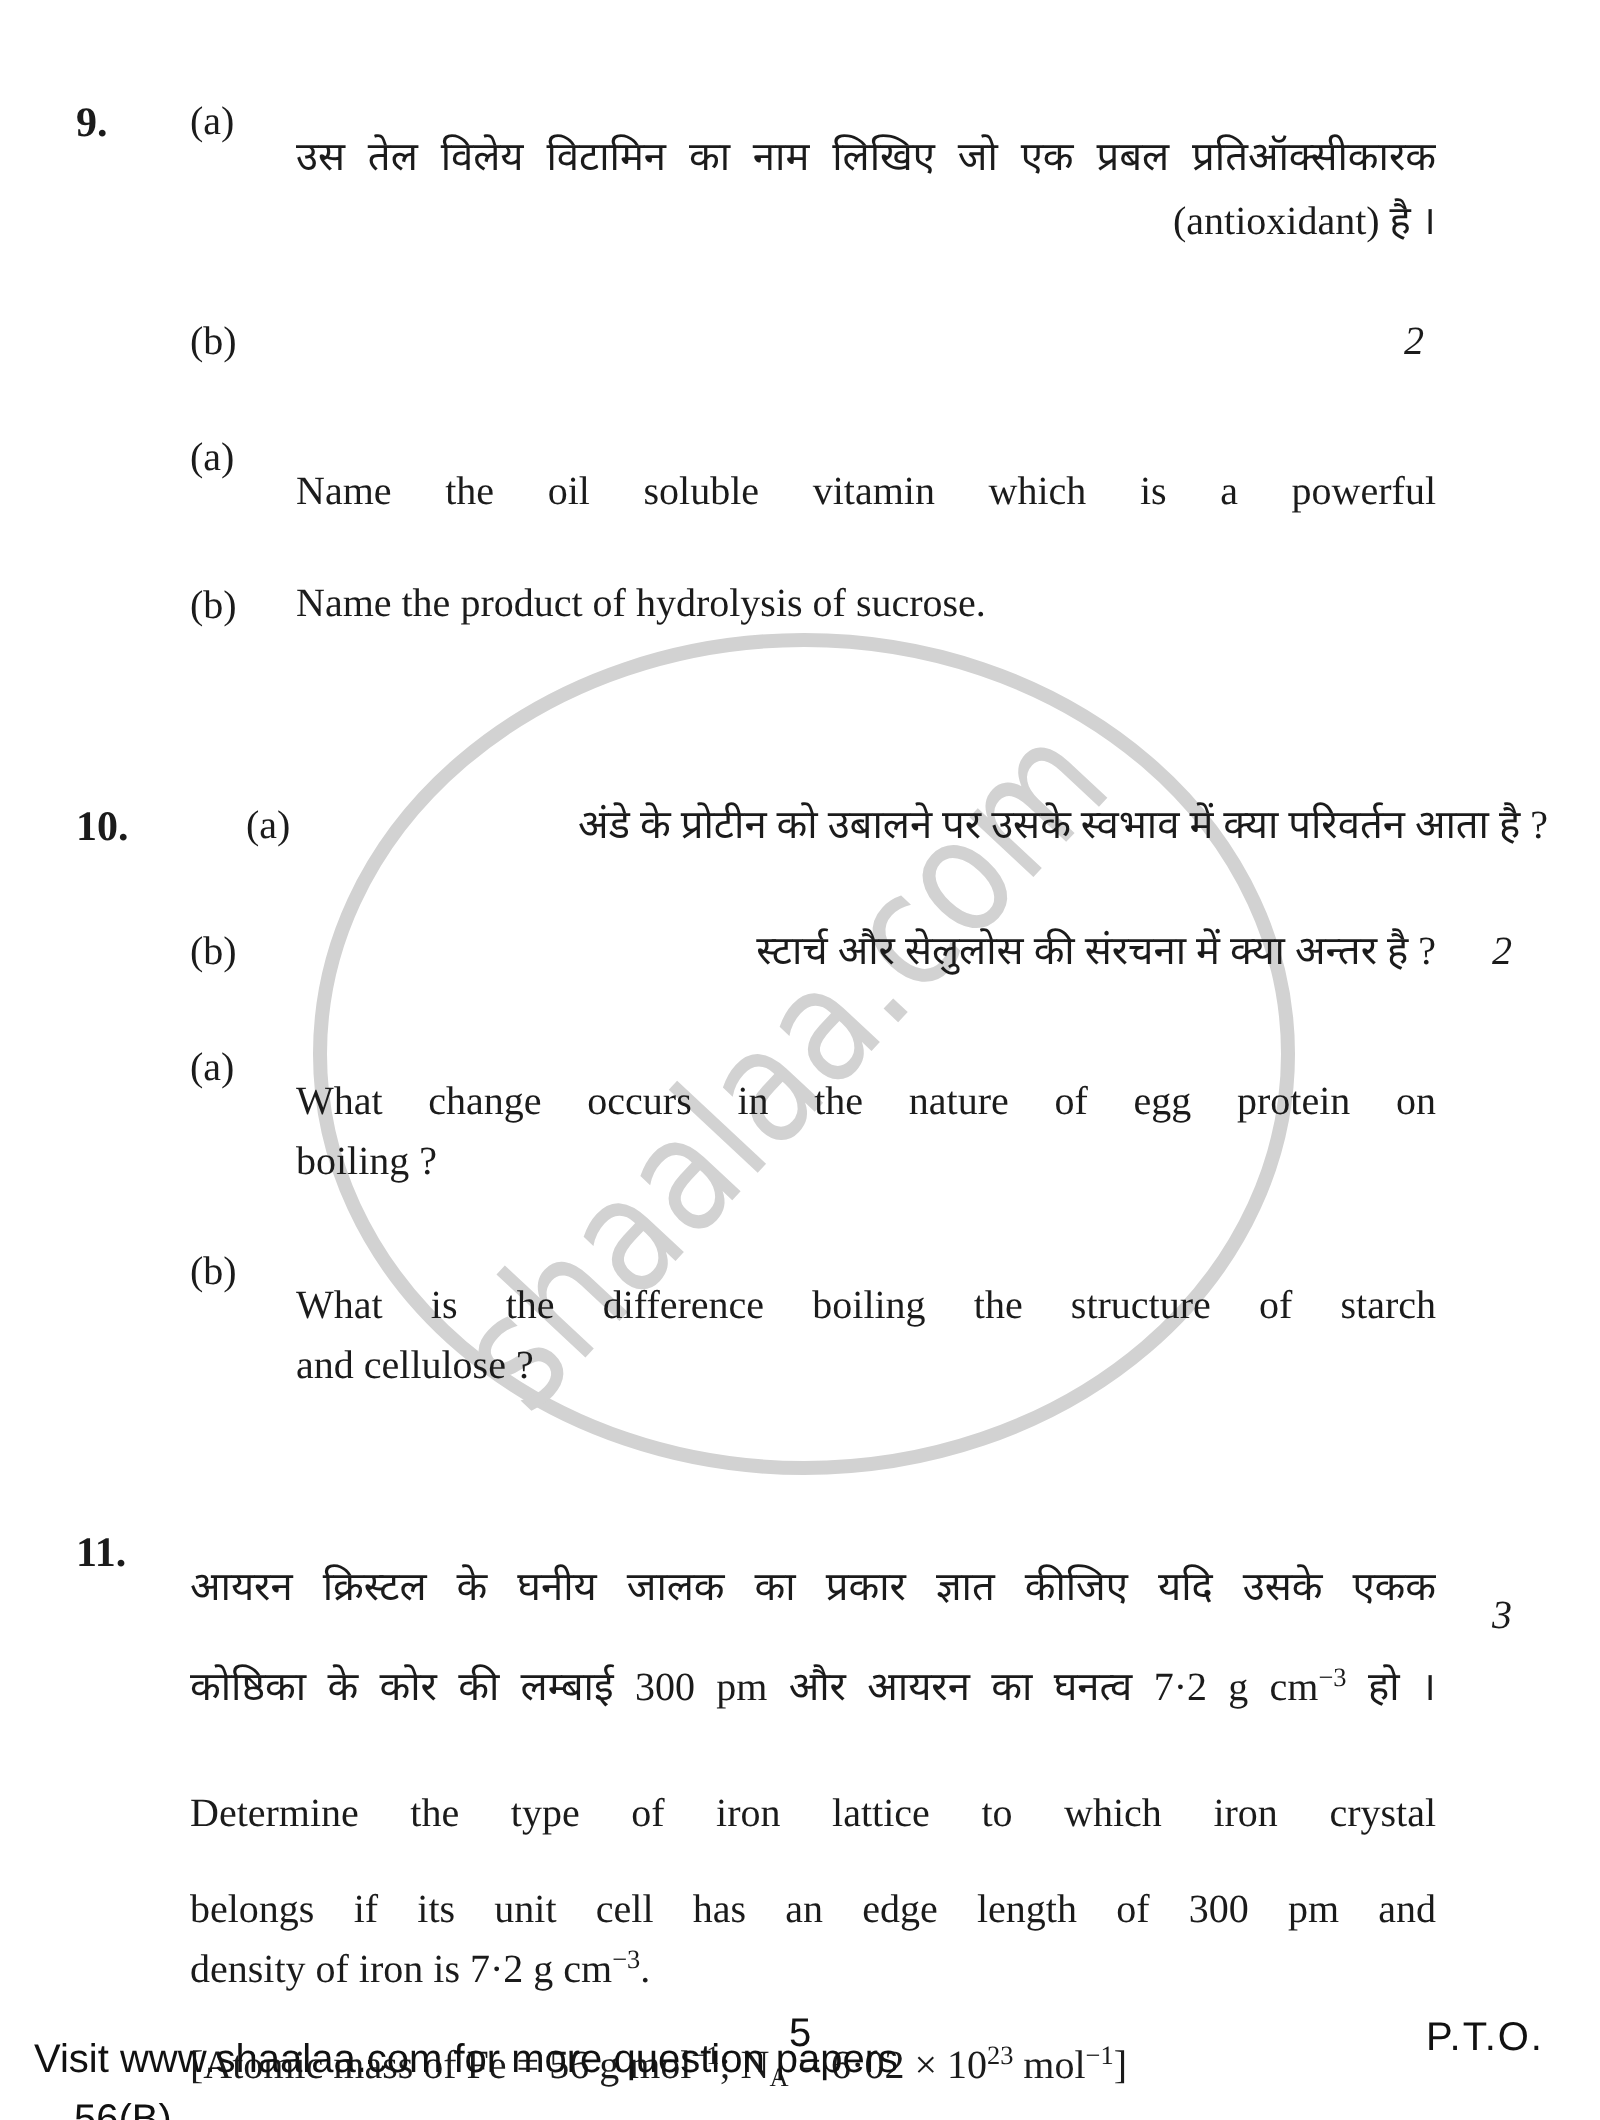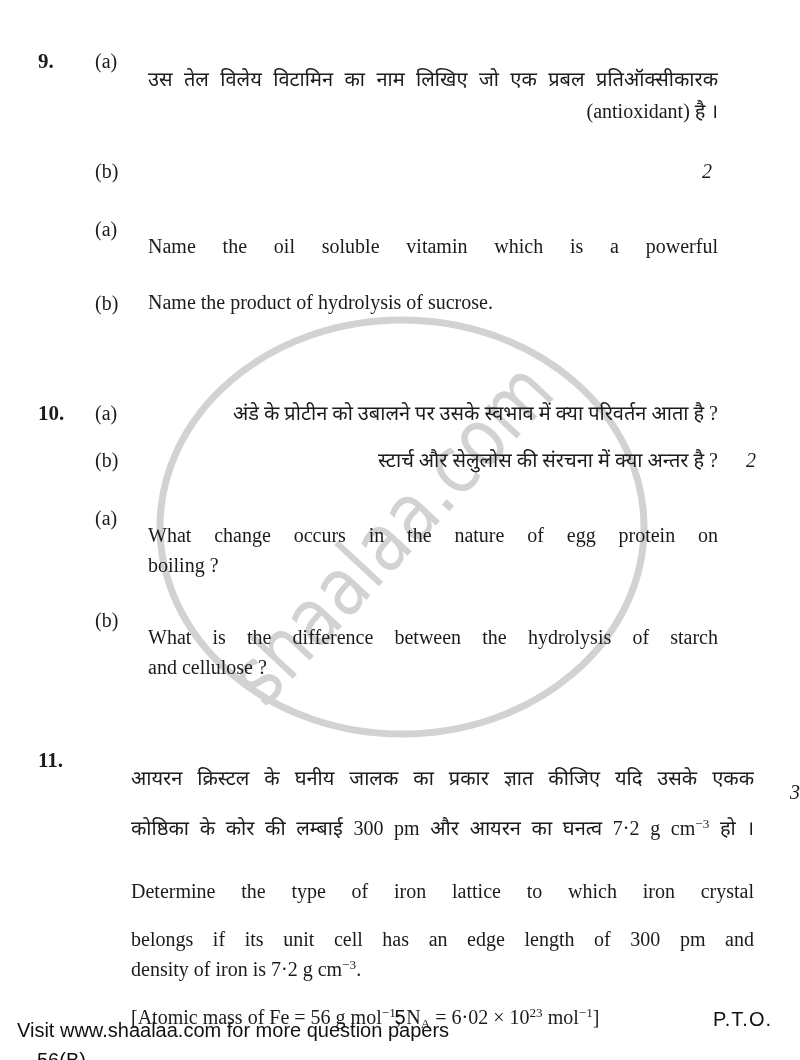--- a/index.html
+++ b/index.html
@@ -6,42 +6,42 @@
   .page {
     position:relative; width:800px; height:1060px; margin:0 auto;
     background:#ffffff; overflow:hidden;
     font-family:"Liberation Serif","DejaVu Serif",serif;
     color:#1b1b1b;
   }
   .watermark { position:absolute; left:0; top:0; z-index:0; }
   .content { position:absolute; left:38px; top:45px; width:724px; z-index:1; }
 
   .row { display:grid; grid-template-columns:57px 53px 570px 1fr; align-items:start; }
-  .row.wide { grid-template-columns:57px 623px 1fr;gap:36px; }
+  .row.wide { grid-template-columns:57px 623px 1fr; }
 
   .qnum  { font-weight:bold; font-size:21px; line-height:32px; }
   .plabel{ font-size:20px; line-height:32px; }
   .ptext { font-size:20px; }
 
   .hi .tline { line-height:32px; max-height:32px; overflow:hidden;text-align:right; }
   .en .tline { line-height:30px; max-height:30px; overflow:hidden; }
   .tline.just { text-align:justify; text-align-last:justify;margin-top:18px; }
 
   .mark { font-style:italic; font-size:20px; line-height:32px; text-align:right; padding-right:6px; }
   .mark.on-line-2 { padding-top:32px; }
 
   sup { font-size:66%; vertical-align:baseline; position:relative; top:-0.55em; }
   sub { font-size:66%; vertical-align:baseline; position:relative; top:0.28em; }
 
   
   .mb-q9a-hi  { margin-bottom:28px; }
   .mb-q9b-hi  { margin-bottom:26px; }
   .mb-q9a-en  { margin-bottom:26px; }
   .mb-q9b-en  { margin-bottom:78px; }
-  .mb-q10a-hi { margin-bottom:15px; }
+  .mb-q10a-hi { margin-bottom:31px;gap:28px; }
   .mb-q10b-hi { margin-bottom:26px; }
   .mb-q10a-en { margin-bottom:24px; }
   .mb-q10b-en { margin-bottom:62px; }
   .mb-q11-hi  { margin-bottom:14px; }
   .mb-q11-bhi { margin-bottom:20px; }
   .mb-q11-en  { margin-bottom:18px; }
 
   .footer-item { position:absolute; z-index:2; font-family:"Liberation Sans","DejaVu Sans",sans-serif; font-size:20px; color:#111; }
   .paper-code  { left:37px; top:1029px;margin-top:20px; }
   .page-num    { left:0; right:0; top:1006px; text-align:center; }
@@ -119,21 +119,21 @@
           <div class="tline just">What change occurs in the nature of egg protein on</div>
           <div class="tline">boiling ?</div>
         </div>
       <div class="mark"></div>
     </div>
 
     <div class="row en mb-q10b-en">
       <div class="qnum"></div>
       <div class="plabel">(b)</div>
       <div class="ptext">
-          <div class="tline just">What is the difference between the hydrolysis of starch</div>
+          <div class="tline just">What is the difference boiling the structure of starch</div>
           <div class="tline">and cellulose ?</div>
         </div>
       <div class="mark"></div>
     </div>
 
     <div class="row wide hi mb-q11-hi">
       <div class="qnum">11.</div>
       <div class="ptext">
           <div class="tline just">आयरन क्रिस्टल के घनीय जालक का प्रकार ज्ञात कीजिए यदि उसके एकक</div>
           <div class="tline just">कोष्ठिका के कोर की लम्बाई 300 pm और आयरन का घनत्व 7·2 g cm<sup>−3</sup> हो ।</div>

